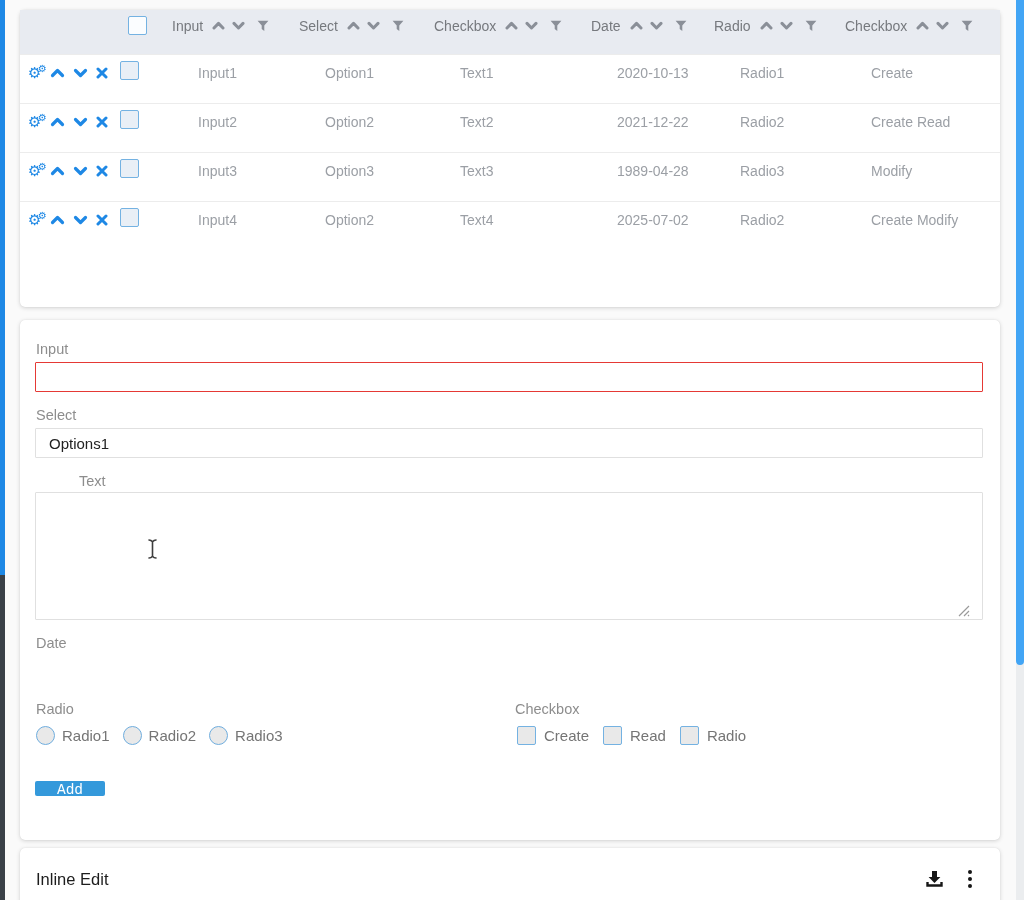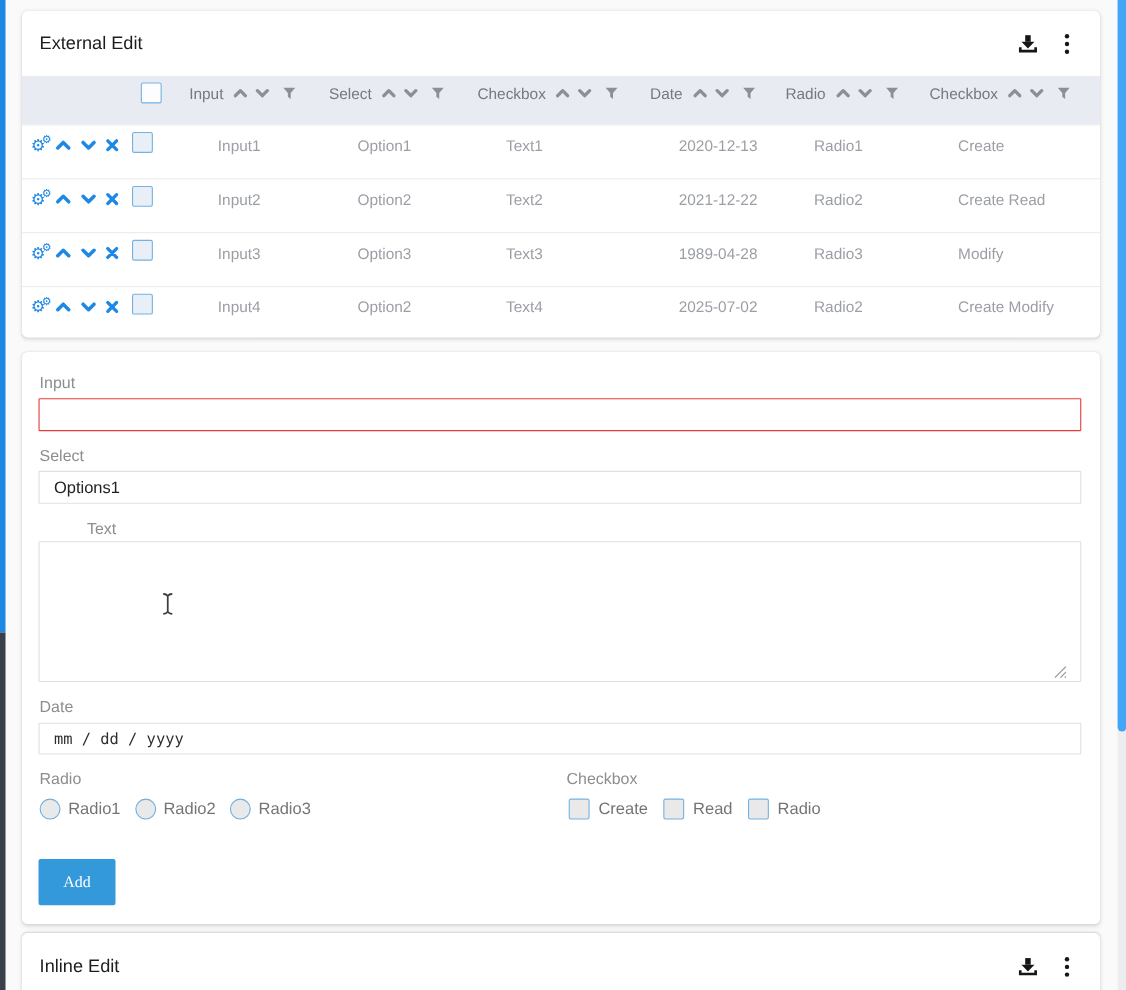--- a/index.html
+++ b/index.html
@@ -77,47 +77,34 @@
   .lbl-radio{top:381px;}
   .lbl-checkbox{top:381px;left:495px;}
   .radio-group{position:absolute;left:16px;top:406px;display:flex;align-items:center;gap:13px;}
   .radio-item{display:flex;align-items:center;gap:7px;cursor:pointer;}
   .radio-circle{width:19px;height:19px;border-radius:50%;border:1px solid #6fadde;background:#e9e9e9;box-sizing:border-box;}
   .opt-label{font-size:15px;color:#757575;}
   .check-group{position:absolute;left:497px;top:406px;display:flex;align-items:center;gap:14px;}
   .check-item{display:flex;align-items:center;gap:8px;cursor:pointer;}
   .check-item .cb{background:#e9e9e9;}
   .add-btn{
-    position:absolute;left:15px;top:461px;width:70px;height:42px;
+    position:absolute;left:15px;top:461px;width:70px;height:15px;
     background:#3499db;color:#fff;border:none;border-radius:2px;
-    font-size:14.5px;cursor:pointer;font-family:Liberation Serif, serif;
+    font-size:14.5px;cursor:pointer;font-family:Liberation Mono, monospace;
   }
 </style>
 </head>
 <body>
 
 <div class="left-strip-top"></div>
 <div class="left-strip-bottom"></div>
 <div class="right-track"></div>
 <div class="right-thumb"></div>
 
 <div class="card" id="card-external">
-  <div class="card-header">
-    <div class="card-title">External Edit</div>
-    <svg class="icon-download" viewBox="0 0 19 19">
-      <rect x="7" y="1.5" width="5" height="6" fill="#161616"></rect>
-      <polygon points="3.6,7.5 15.4,7.5 9.5,13.6" fill="#161616"></polygon>
-      <path d="M2.5 12.5 v3.5 h14 v-3.5" fill="none" stroke="#161616" stroke-width="2.4"></path>
-    </svg>
-    <div class="icon-kebab">
-        <i></i>
-        <i></i>
-        <i></i>
-      </div>
-  </div>
 
   <div class="grid-row thead">
     <div class="th"></div>
     <div class="th">
       <span class="cb headcb"></span>
     </div>
 
     <div class="th">
       <span class="lbl">Input</span>
       <span class="sort-btns">
@@ -262,21 +249,21 @@
       <span class="act">
           <svg width="12" height="12" viewBox="0 0 12 12">
             <path d="M2 2 L10 10 M10 2 L2 10" stroke="#1e88e5" stroke-width="3" stroke-linecap="round"></path>
           </svg>
         </span>
     </div>
     <div><span class="cb rowcb" style="display:inline-block"></span></div>
     <div class="td">Input1</div>
     <div class="td">Option1</div>
     <div class="td">Text1</div>
-    <div class="td">2020-12-13</div>
+    <div class="td">2020-10-13</div>
     <div class="td">Radio1</div>
     <div class="td">Create</div>
     <div></div>
   </div>
 
   <div class="grid-row trow">
     <div class="actions">
       <span class="act cogs">⚙<span class="g2">⚙</span></span>
       <span class="act">
           <svg width="15" height="10" viewBox="0 0 15 10">
@@ -375,21 +362,20 @@
   <div class="flabel lbl-text">Text</div>
   <textarea class="fbox" id="f-text" style=""></textarea>
   <svg class="resize-grip" viewBox="0 0 12 12">
     <path d="M11 1 L1 11 M11 6 L6 11 M11 10 L10 11" stroke="#9a9a9a" stroke-width="1.2"></path>
   </svg>
   <svg class="ibeam" viewBox="0 0 11 22">
     <path d="M2 2 C4 2 4.7 2.8 5.5 3.8 C6.3 2.8 7 2 9 2 M2 20 C4 20 4.7 19.2 5.5 18.2 C6.3 19.2 7 20 9 20 M5.5 3.8 V18.2" fill="none" stroke="#3d3d3d" stroke-width="1.6" stroke-linecap="round"></path>
   </svg>
 
   <div class="flabel lbl-date">Date</div>
-  <input class="fbox" id="f-date" type="text" placeholder="mm / dd / yyyy" style="">
 
   <div class="flabel lbl-radio">Radio</div>
   <div class="flabel lbl-checkbox">Checkbox</div>
 
   <div class="radio-group">
     <span class="radio-item">
       <span class="radio-circle"></span>
       <span class="opt-label">Radio1</span>
     </span>
     <span class="radio-item">

